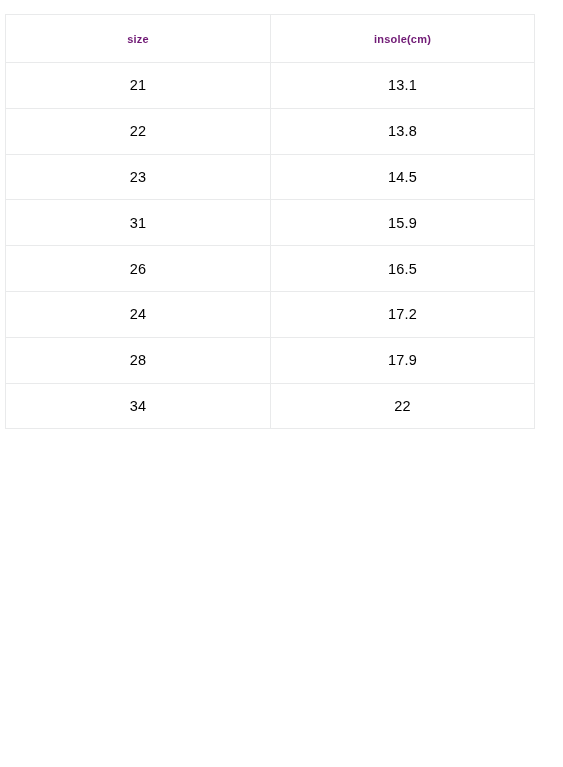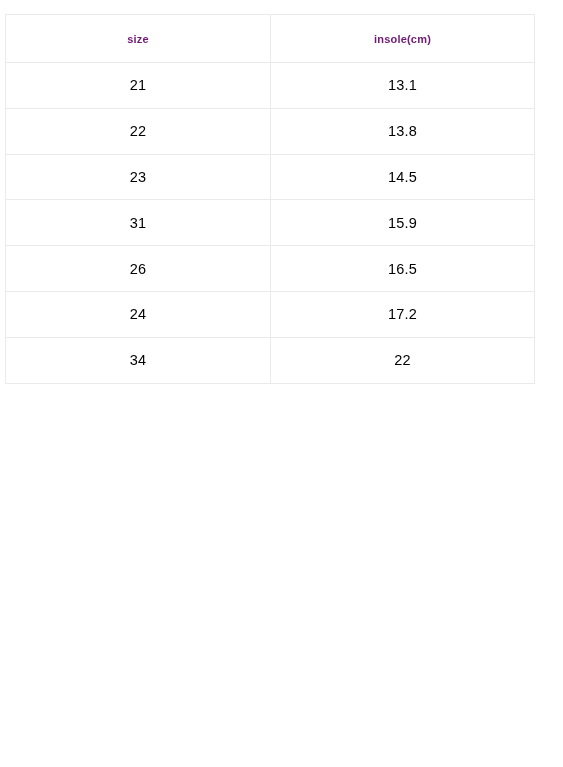--- a/index.html
+++ b/index.html
@@ -94,18 +94,22 @@
         </tr>
         <tr>
           <td>26</td>
           <td>16.5</td>
         </tr>
         <tr>
           <td>24</td>
           <td>17.2</td>
         </tr>
         <tr>
+          <td>28</td>
+          <td>17.9</td>
+        </tr>
+        <tr>
           <td>34</td>
           <td>22</td>
         </tr>
       </tbody>
   </table>
 </div>
 
 </body></html>

